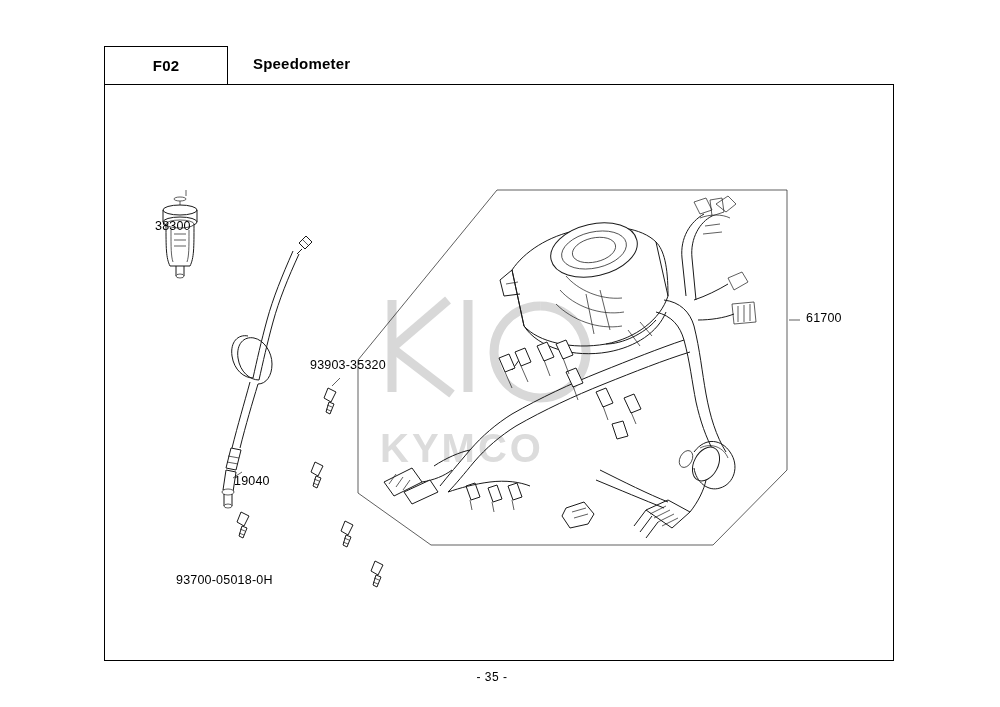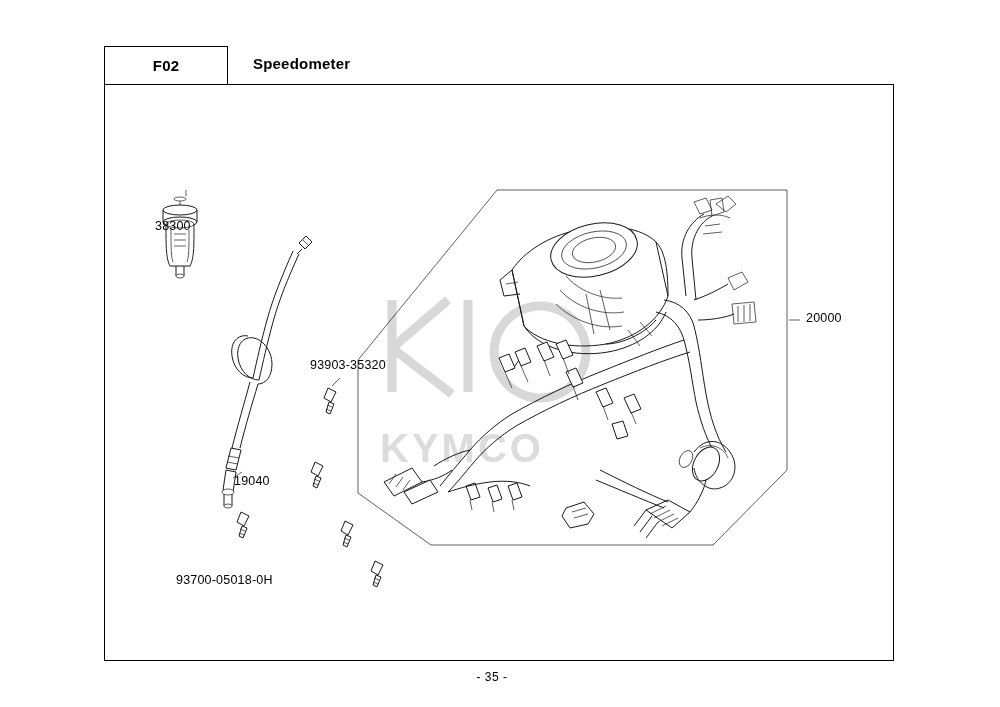--- a/index.html
+++ b/index.html
@@ -300,16 +300,16 @@
   </div>
   <div class="title-rule"></div>
   <div class="page-title">Speedometer</div>
 
   <div class="page-frame"></div>
 
   <div class="label lbl-38300">38300</div>
   <div class="label lbl-93903">93903-35320</div>
   <div class="label lbl-44830">19040</div>
   <div class="label lbl-93700">93700-05018-0H</div>
-  <div class="label lbl-37200">20000</div>
+  <div class="label lbl-37200">61700</div>
 
   <div class="page-number">- 35 -</div>
 </div>
 
 </body></html>

